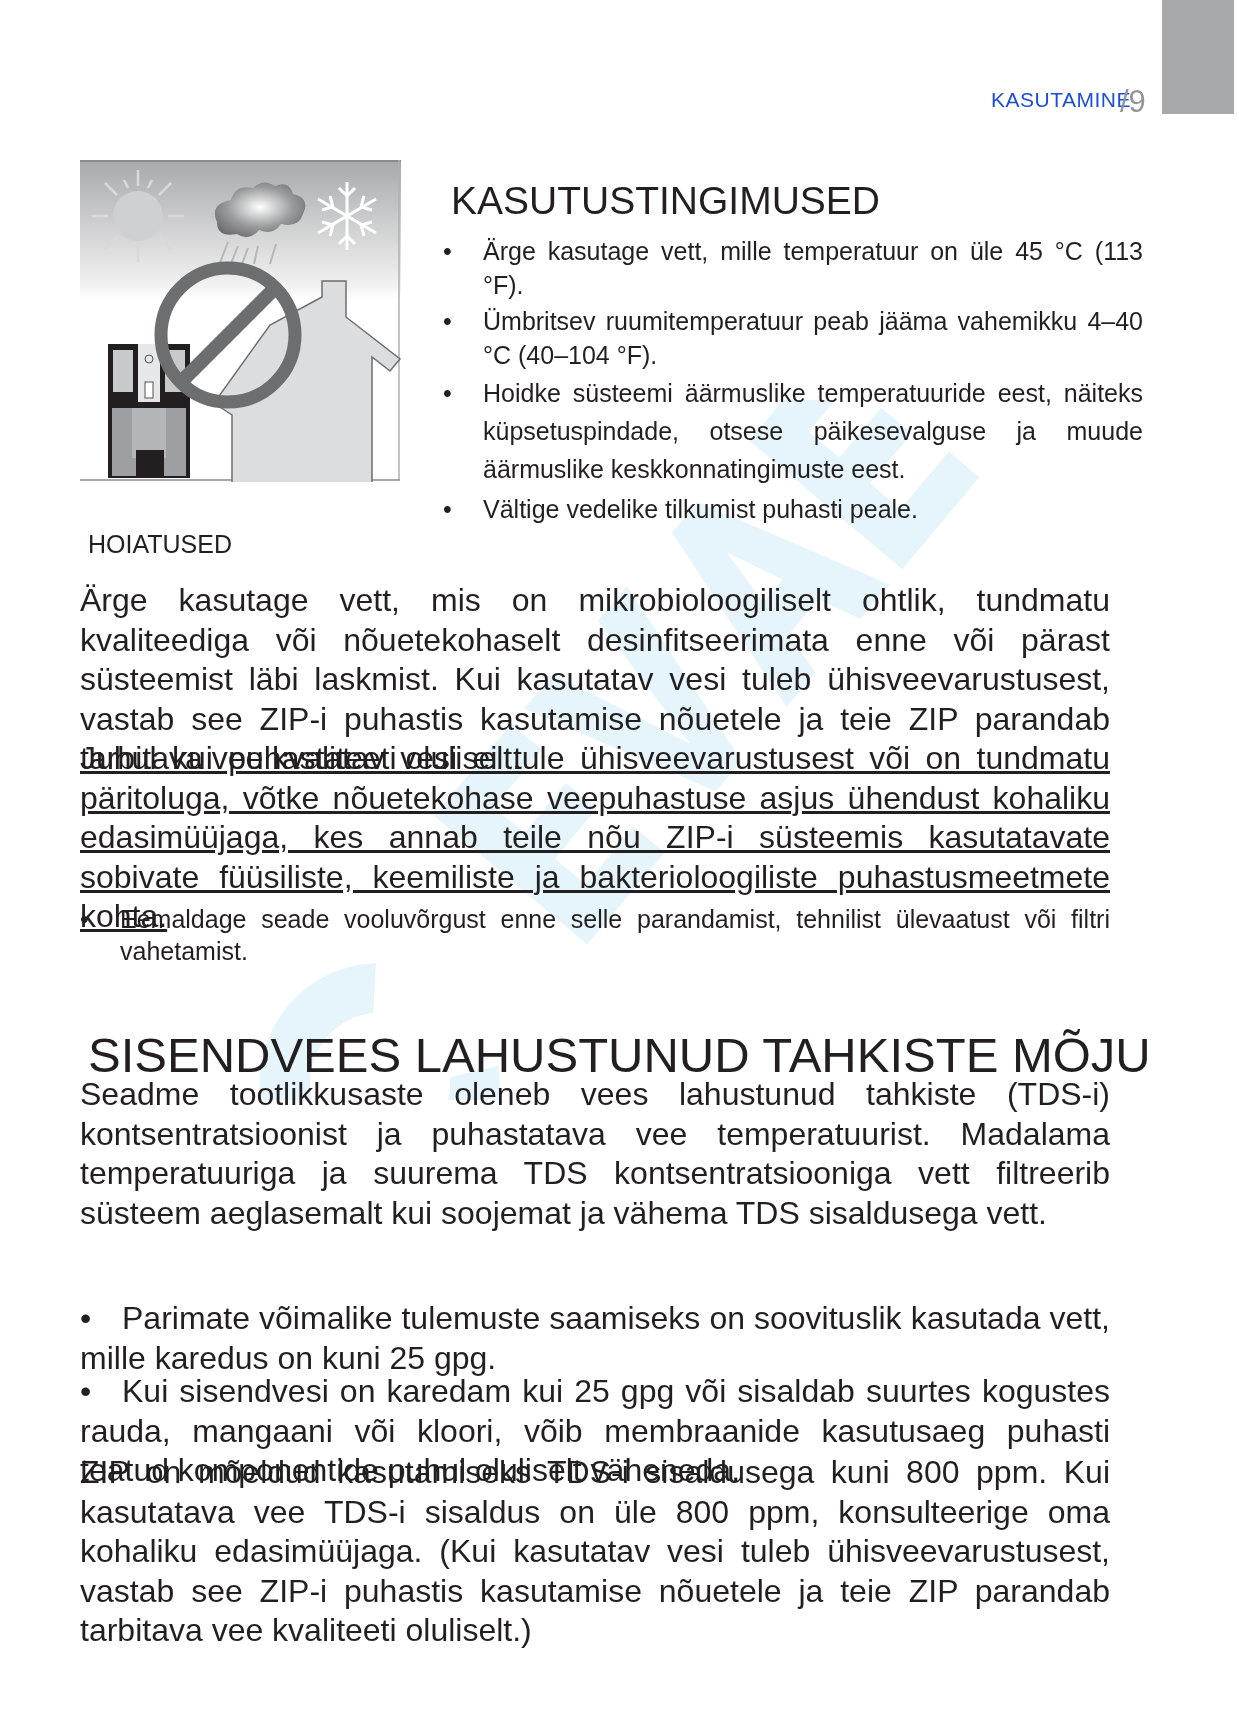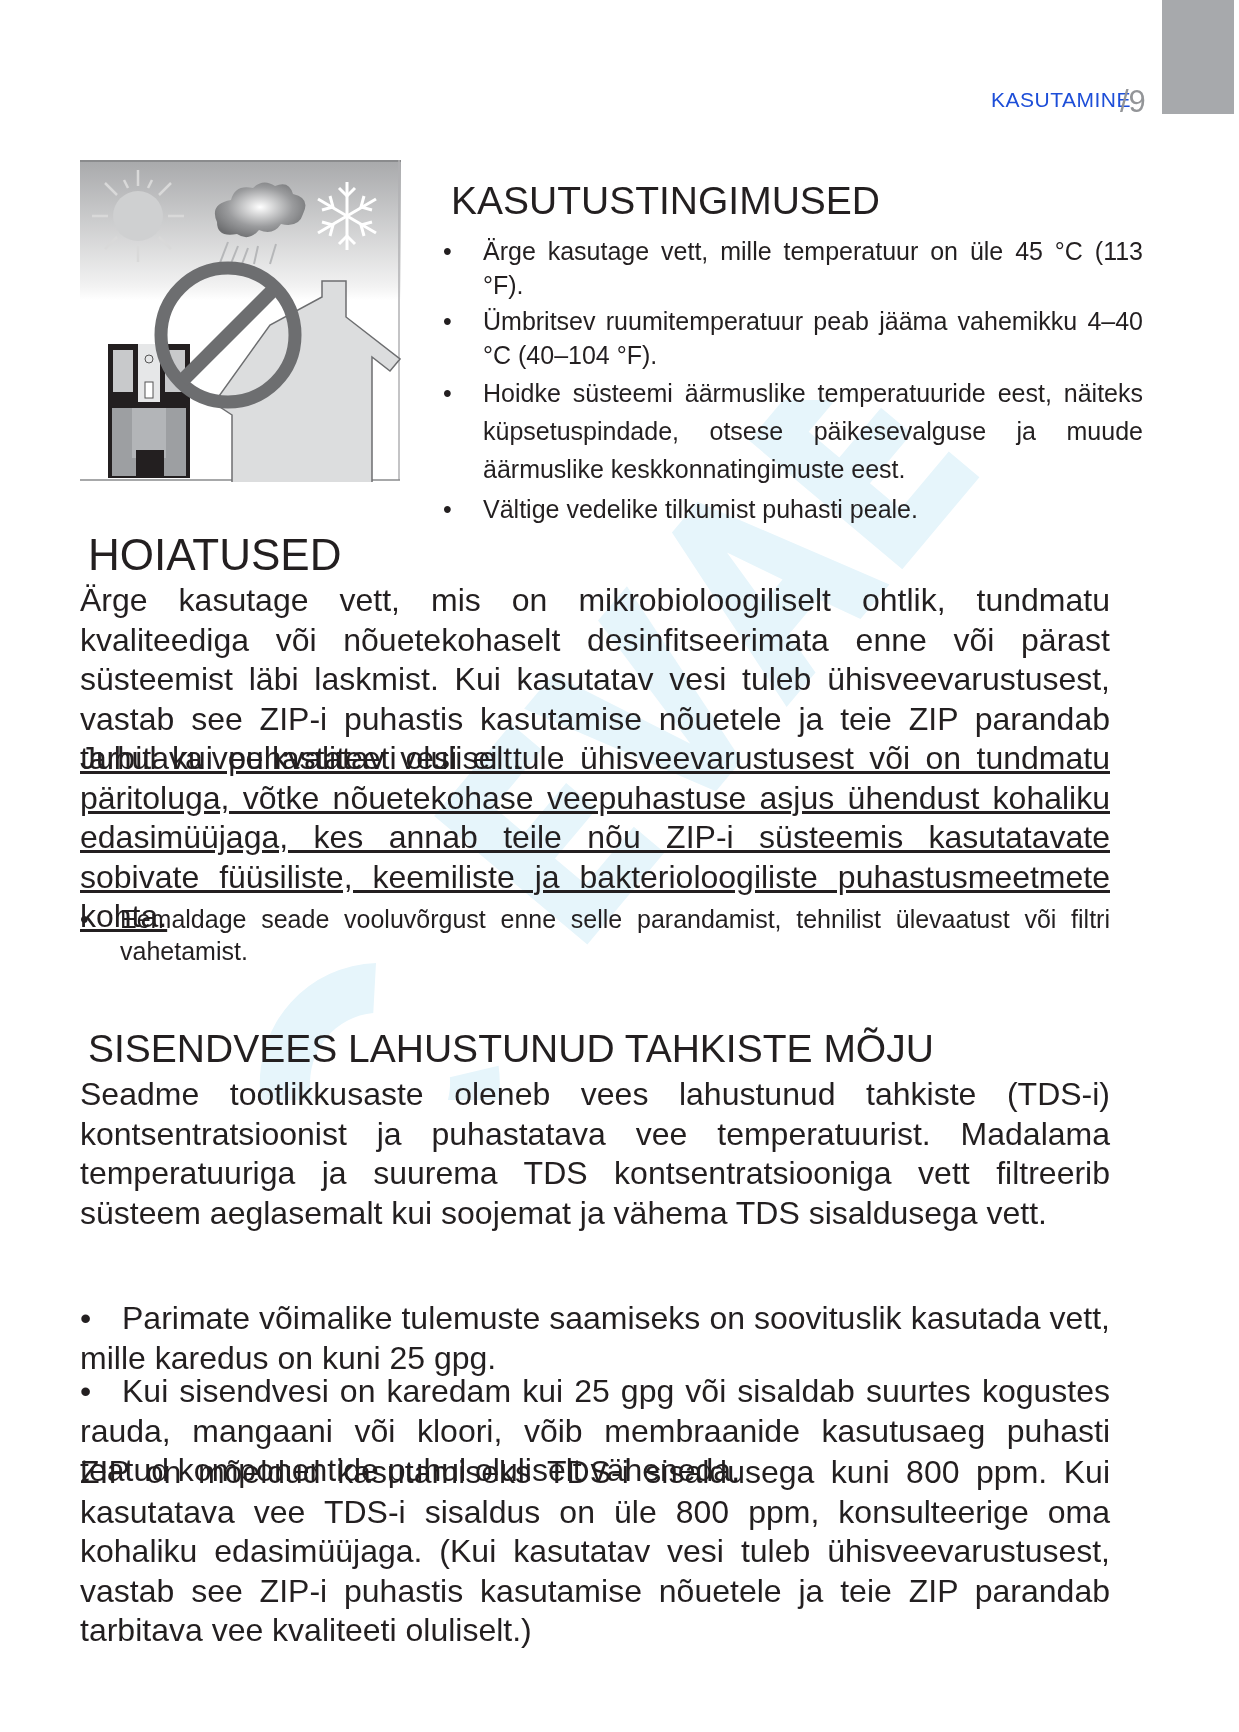--- a/index.html
+++ b/index.html
@@ -8,22 +8,22 @@
     background: #ffffff; color: #231f20;
     font-family: "Liberation Sans", sans-serif;
   }
   .tab-marker { position: absolute; left: 1162px; top: 0; width: 72px; height: 114px; background: #a7a9ac; }
   .running-head { position: absolute; right: 108px; top: 88px; font-size: 21px; color: #1d4ed8; letter-spacing: 0.5px; }
   .page-num { position: absolute; left: 1120px; top: 84px; font-size: 31px; color: #939598; }
   .watermark { position: absolute; left: 240px; top: 400px; width: 760px; height: 700px; pointer-events: none; }
   .illus { position: absolute; left: 80px; top: 160px; width: 321px; height: 322px; }
   h2 { font-weight: normal; margin: 8px; position: absolute; color: #231f20; }
   .h-conditions { left: 443px; top: 171px; font-size: 39px; }
-  .h-warnings { left: 80px; top: 522px; font-size: 44px; }
-  .h-tds { left: 80px; top: 1019px; font-size: 39px; }
+  .h-warnings { left: 80px; top: 522px; font-size: 25px; }
+  .h-tds { left: 80px; top: 1019px; font-size: 49px; }
   ul.bul { list-style: none; margin: 0; padding: 0; position: absolute; }
   ul.bul li { position: relative; font-size: 25px; line-height: 38px; }
   ul.bul li .dot { position: absolute; left: 0; top: 0; }
   .cond-list { left: 443px; top: 234px; width: 700px; }
   .cond-list li { padding-left: 40px; text-align: justify; margin-bottom: 2px; }
   .cond-list li.tight { line-height: 34px; }
   .body-block { position: absolute; left: 80px; width: 1030px; font-size: 32px; line-height: 39.5px; text-align: justify; }
   .body-block p { margin: 0; }
   .p1 { top: 581px; }
   .p2 { top: 739px; text-decoration: underline; }

